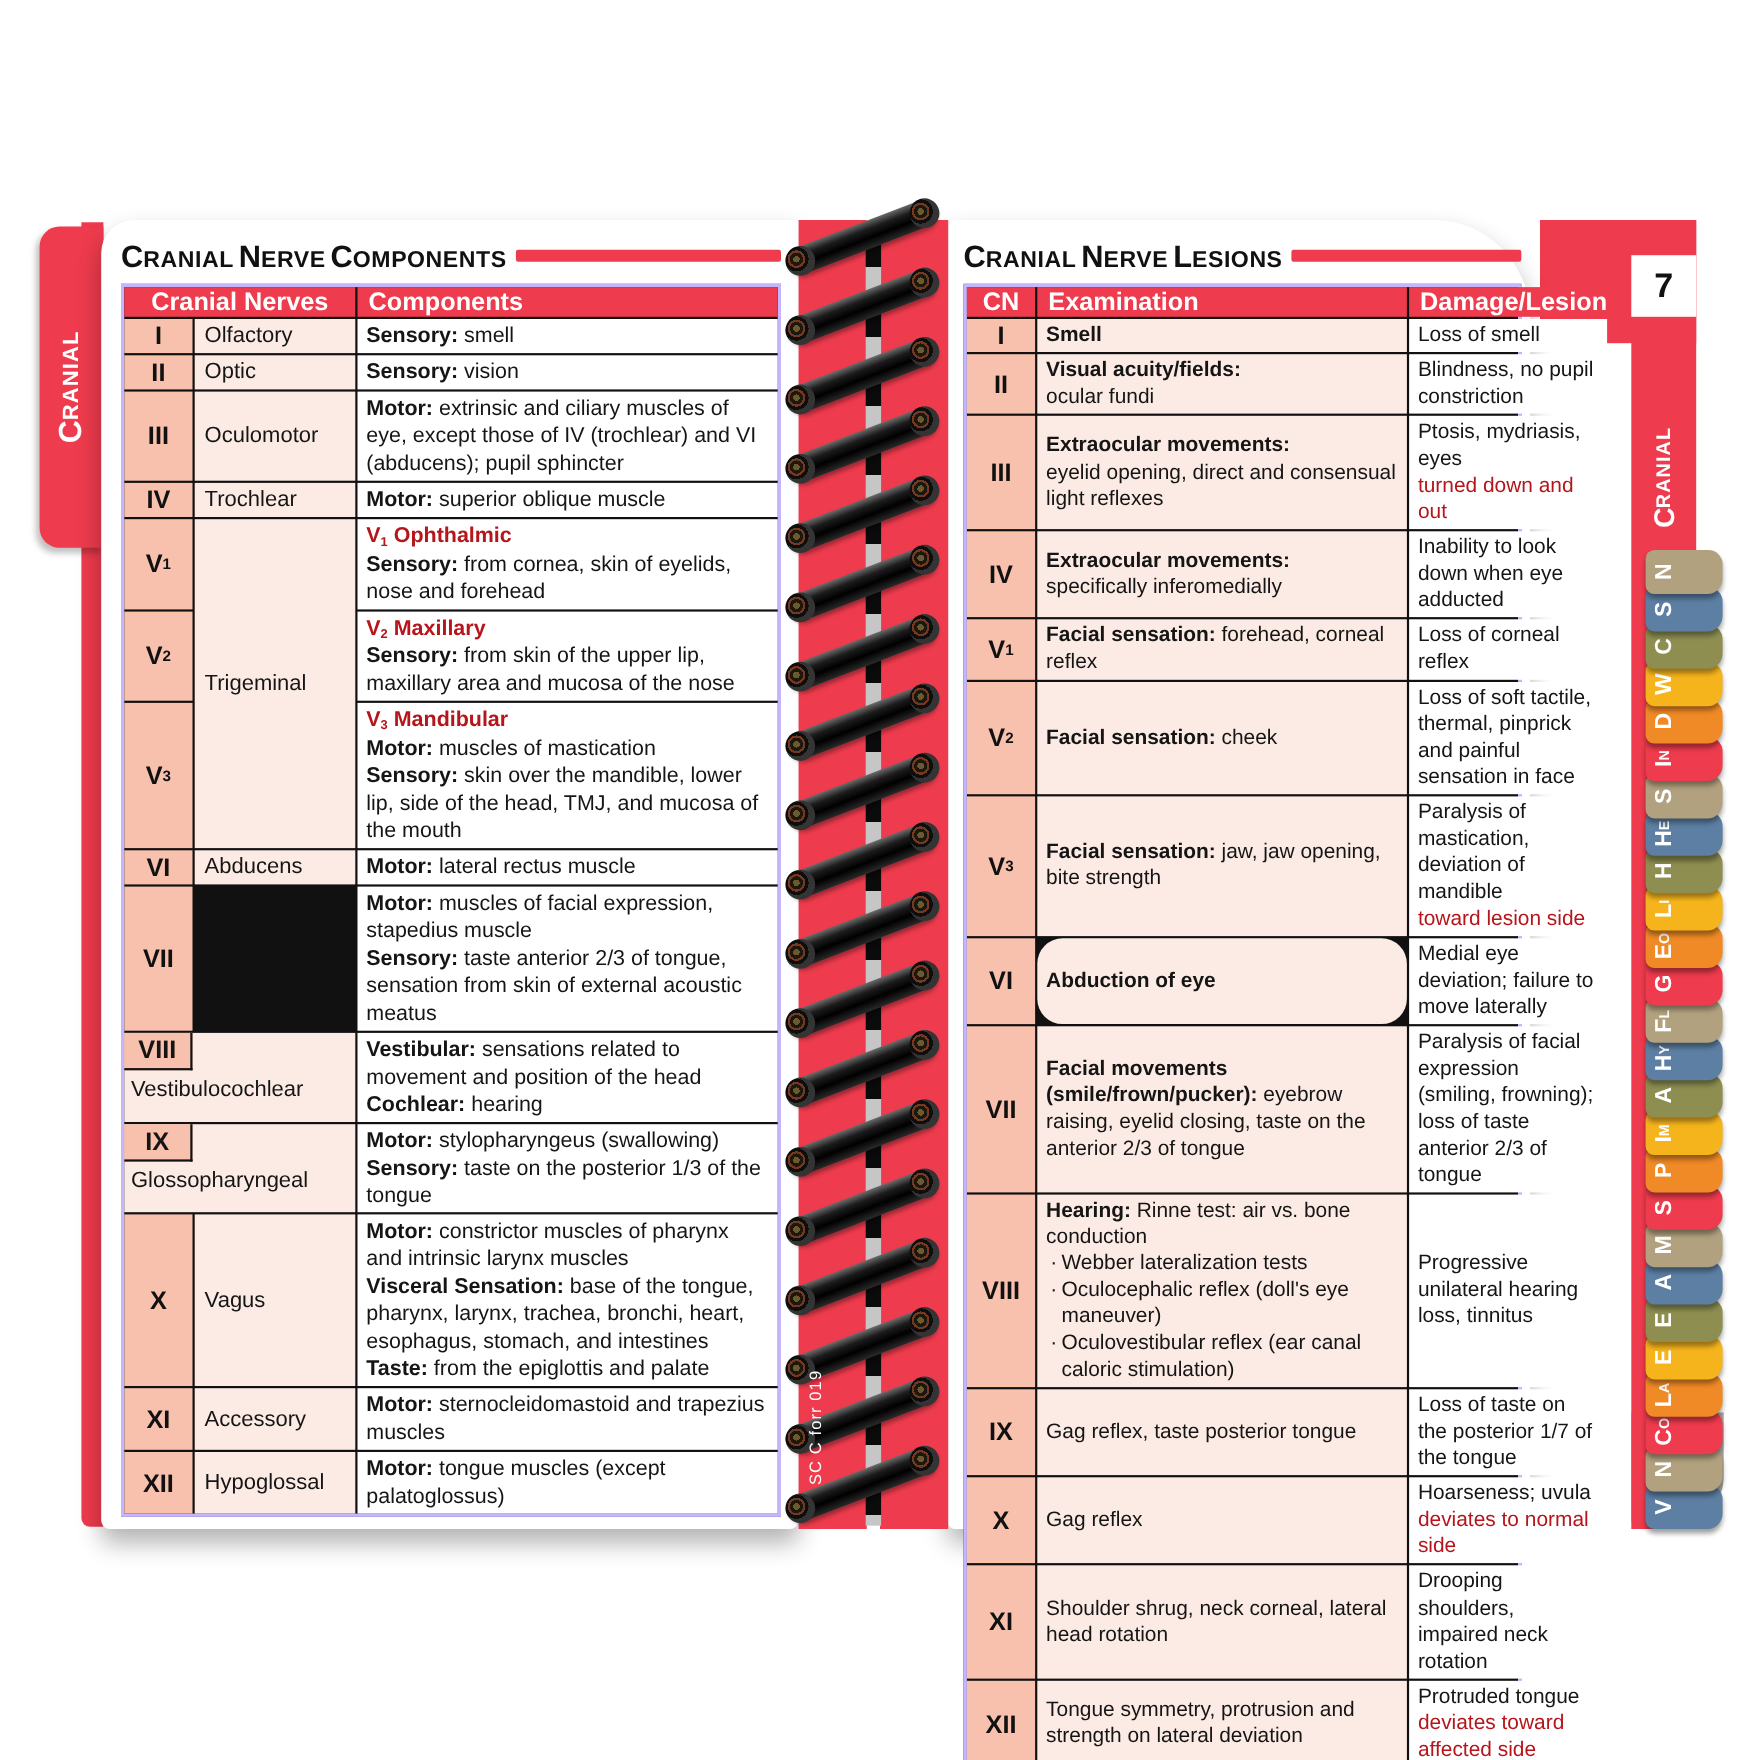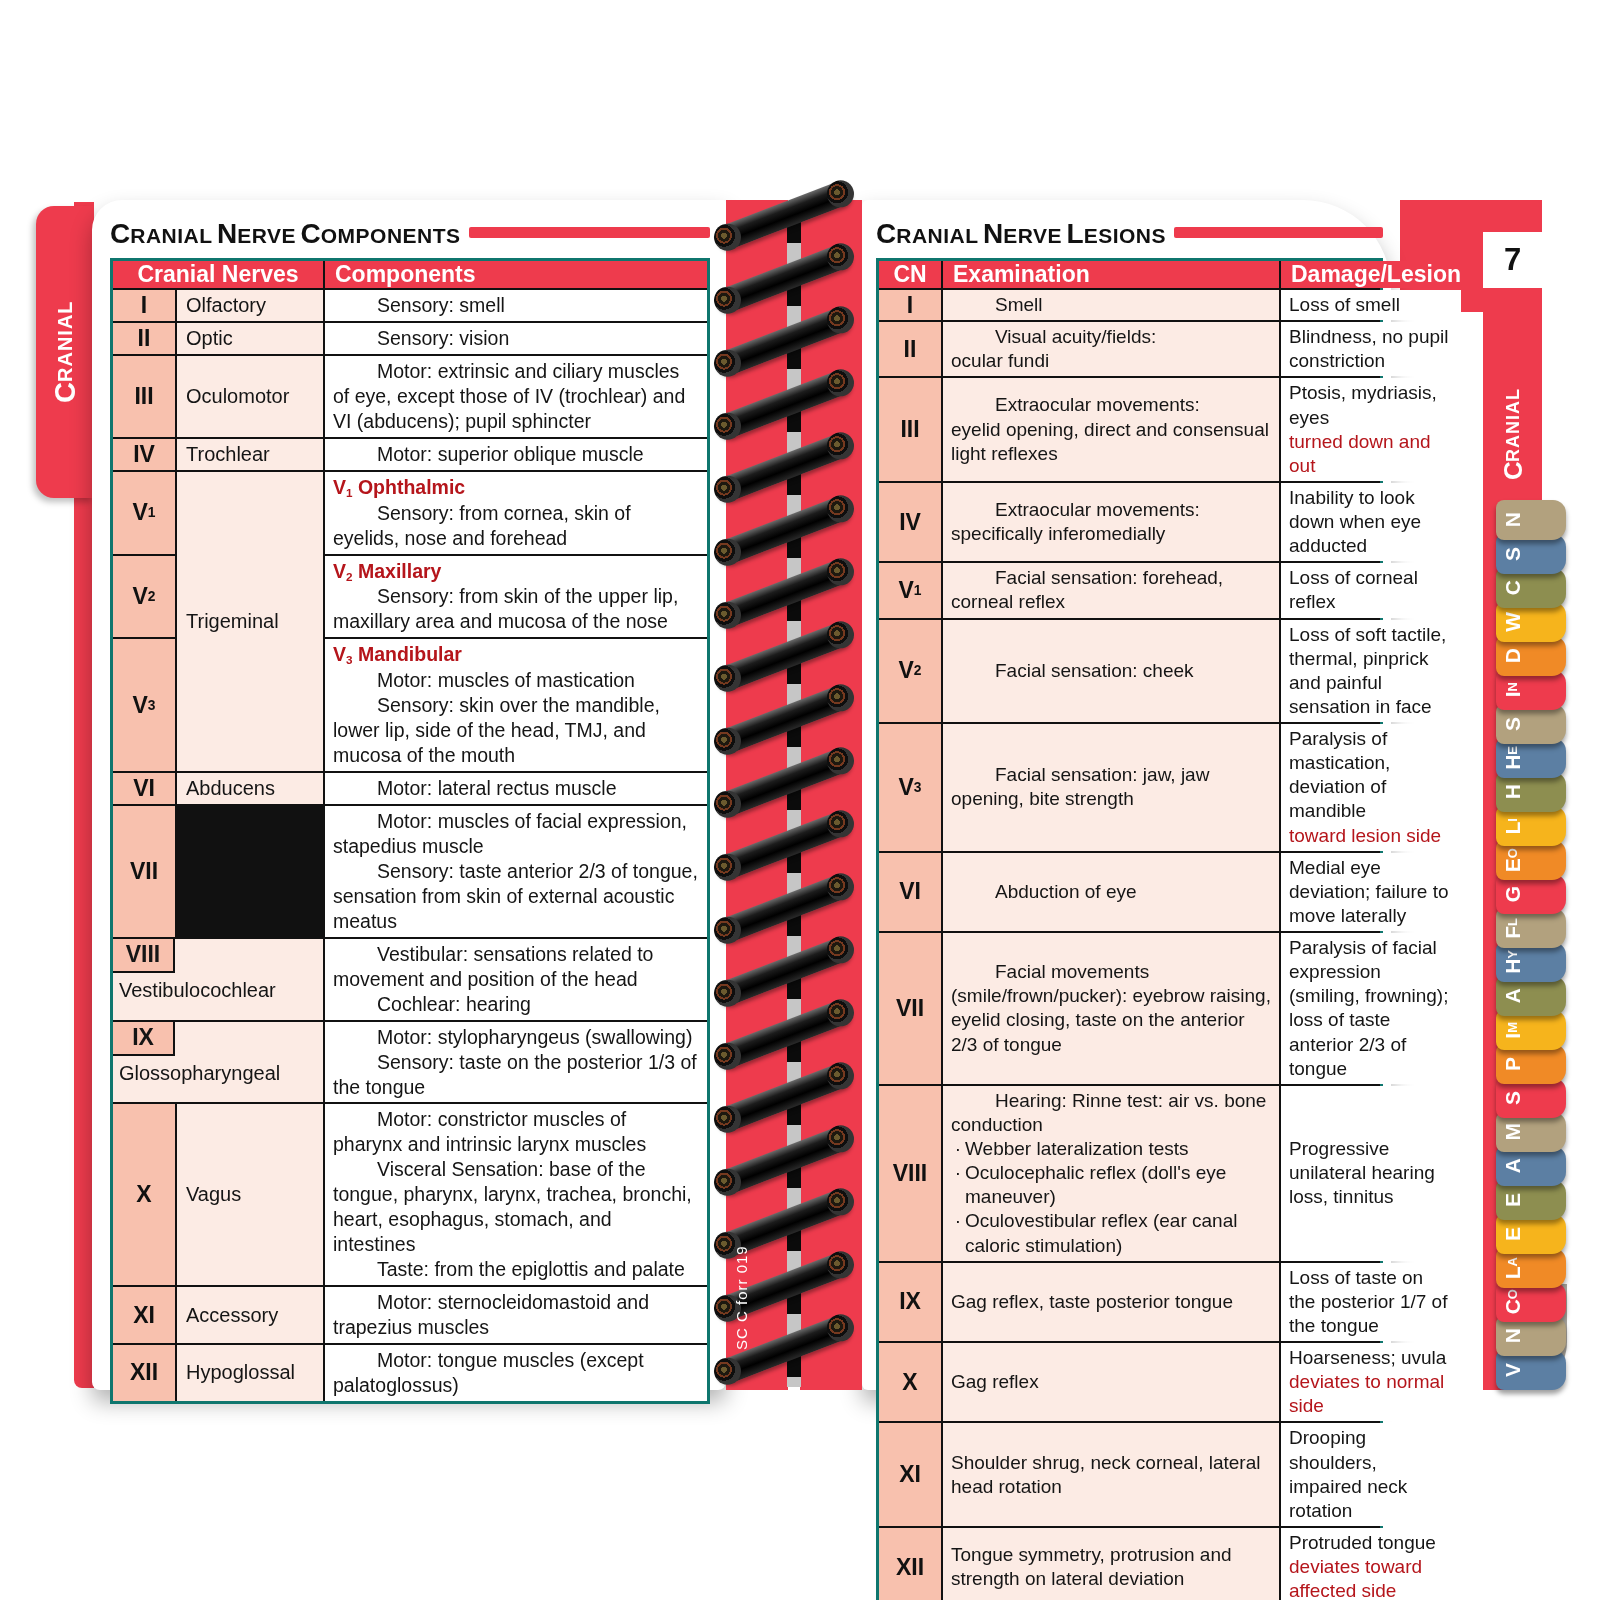--- a/index.html
+++ b/index.html
@@ -40,37 +40,37 @@
   .side-tab .vlab{writing-mode:vertical-rl;transform:rotate(180deg);color:#fff;font-weight:bold;line-height:1;}
   .side-tab .vlab .big{font-size:21px;}
   .side-tab .vlab .small{font-size:13px;}
   
   .title-row{display:flex;align-items:center;margin:6px 0 8px 0;}
   .doc-title{white-space:nowrap;color:#111;font-weight:bold;}
   .doc-title .cap{font-size:28px;}
   .doc-title .rest{font-size:21px;letter-spacing:.5px;}
   .title-bar{flex:1;height:11px;background:var(--red);margin:0 0 3px 8px;border-radius:2px;}
   
-  .tbl{display:grid;background:#111;gap:2px;border:3px solid #0f766e;}
+  .tbl{display:grid;background:#111;gap:2px;border:3px solid #c4b5fd;}
   .tbl-left{grid-template-columns:62px 146px 1fr;}
   .tbl-right{grid-template-columns:62px 336px 1fr;}
   .cell{background:#fff;}
   .hdr{background:var(--red);color:#fff;font-weight:bold;font-size:23px;display:flex;align-items:center;}
   .hdr.center{justify-content:center;}
   .hdr.pad{padding-left:10px;}
   .numcell{background:var(--salmon);display:flex;align-items:center;justify-content:center;font-weight:bold;font-size:23px;color:#111;}
   .namecell{background:var(--pink);display:flex;align-items:center;padding-left:9px;font-size:20px;}
   .compcell{background:#fff;display:flex;flex-direction:column;justify-content:center;padding:3px 8px;font-size:19.5px;line-height:1.28;}
   .examcell{background:var(--pink);display:flex;flex-direction:column;justify-content:center;padding:3px 8px;font-size:19px;line-height:1.27;}
   .dmgcell{background:#fff;display:flex;flex-direction:column;justify-content:center;padding:3px 8px;font-size:19px;line-height:1.27;}
   .widecell{background:var(--pink);font-size:20px;}
   .numbox{width:60px;background:var(--salmon);border:2.5px solid #111;border-top:none;border-left:none;
      display:flex;align-items:center;justify-content:center;font-weight:bold;font-size:23px;height:32px;}
   .widename{padding:6px 4px 4px 6px;}
-  .b{font-weight:normal;margin-left:44px;}
+  .b{font-weight:bold;}
   .rb{font-weight:bold;color:var(--redtext);}
   .r{color:var(--redtext);}
   .sub{font-size:60%;vertical-align:-0.25em;}
   .line{margin:0;}
   .bullet{display:flex;}
   .bullet .dot{width:14px;flex:none;text-align:center;}
   .bullet .btxt{flex:1;}
 </style>
 </head>
 <body>
@@ -238,21 +238,21 @@
         </div>
         <div class="cell numcell" style="grid-area: 8 / 1;">V<span class="sub">3</span></div>
         <div class="cell examcell" style="grid-area: 8 / 2;">
           <div class="line"><span class="b">Facial sensation:</span><span> jaw, jaw opening, bite strength</span></div>
         </div>
         <div class="cell dmgcell" style="grid-area: 8 / 3;">
           <div class="line"><span>Paralysis of mastication, deviation of mandible</span></div>
           <div class="line"><span class="r">toward lesion side</span></div>
         </div>
         <div class="cell numcell" style="grid-area: 9 / 1;">VI</div>
-        <div class="cell examcell" style="grid-area: 9 / 2;">
+        <div class="cell examcell" style="grid-area: 9 / 2; border-radius: 23px;">
           <div class="line"><span class="b">Abduction of eye</span></div>
         </div>
         <div class="cell dmgcell" style="grid-area: 9 / 3;">
           <div class="line"><span>Medial eye deviation; failure to move laterally</span></div>
         </div>
         <div class="cell numcell" style="grid-area: 10 / 1;">VII</div>
         <div class="cell examcell" style="grid-area: 10 / 2;">
           <div class="line"><span class="b">Facial movements (smile/frown/pucker):</span><span> eyebrow raising, eyelid closing, taste on the anterior 2/3 of tongue</span></div>
         </div>
         <div class="cell dmgcell" style="grid-area: 10 / 3;">

